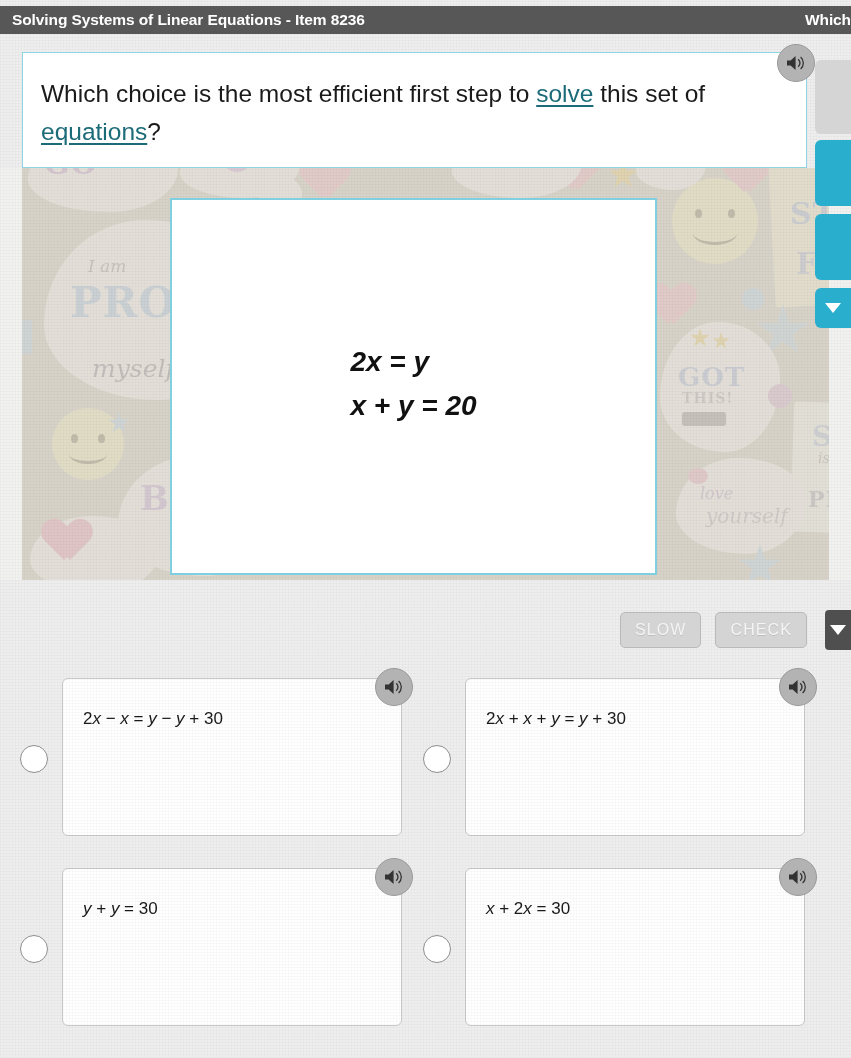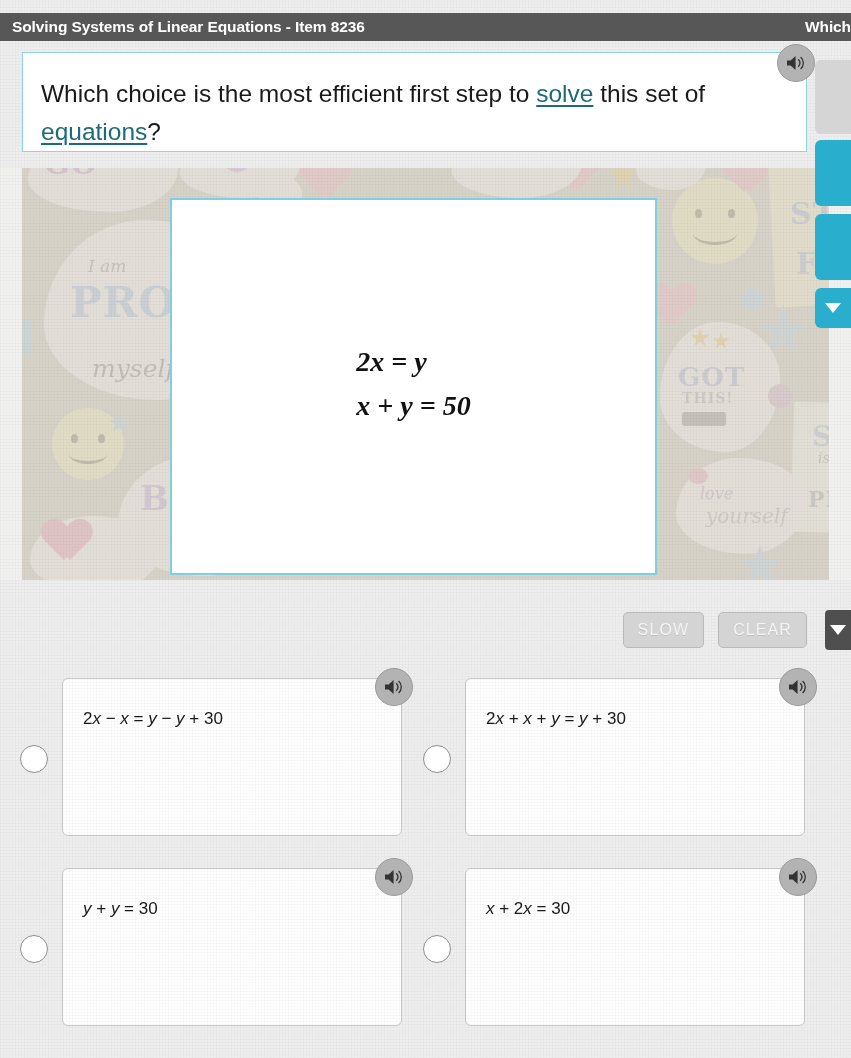--- a/index.html
+++ b/index.html
@@ -34,21 +34,20 @@
   #titlebar {
     position: absolute;
     left: 0; top: 6px;
     width: 851px; height: 28px;
     background: #575757;
     color: #ffffff;
     display: flex;
     align-items: center;
     justify-content: space-between;
     z-index: 12;
-    margin-top: 7px;
   }
   #titlebar .t-left {
     font-size: 15.5px;
     font-weight: bold;
     padding-left: 12px;
     white-space: nowrap;
     letter-spacing: -0.1px;
   }
   #titlebar .t-right {
     font-size: 15.5px;
@@ -118,21 +117,21 @@
     letter-spacing: 1px;
     white-space: nowrap;
     opacity: .85;
   }
   .hw.script { font-style: italic; font-weight: normal; letter-spacing: 0px; }
 
   
   #stem {
     position: absolute;
     left: 22px; top: 52px;
-    width: 785px; height: 100px;
+    width: 785px; height: 116px;
     background: #ffffff;
     border: 1px solid #8fd4e2;
     z-index: 10;
     padding: 22px 30px 0 18px;
   }
   #stem .qtext {
     font-size: 24.5px;
     line-height: 38px;
     color: #1a1a1a;
     font-family: "Liberation Sans", sans-serif;
@@ -170,21 +169,21 @@
   #eqbox .eqs {
     font-family: "Liberation Sans", sans-serif;
     font-weight: bold;
     font-style: italic;
     font-size: 28px;
     line-height: 44px;
     color: #111111;
     text-align: left;
     margin-top: -6px;
   }
-  #eqbox .eqs .eq { white-space: nowrap; font-family: Liberation Serif, serif; }
+  #eqbox .eqs .eq { white-space: nowrap; }
   #eqbox .eqs .eq.e1 { padding-left: 0px; }
 
   
   #actions {
     position: absolute;
     right: 44px; top: 612px;
     display: flex;
     gap: 14px;
     z-index: 11;
   }
@@ -356,27 +355,27 @@
     <svg width="22" height="18" viewBox="0 0 22 18">
       <path d="M2 6.5h3.6L10.6 2v14L5.6 11.5H2z" fill="#333"></path>
       <path d="M13.2 5.2a5 5 0 0 1 0 7.6" stroke="#333" stroke-width="1.4" fill="none"></path>
       <path d="M15.6 3a8 8 0 0 1 0 12" stroke="#333" stroke-width="1.3" fill="none"></path>
     </svg>
   </div>
 
   <div id="eqbox">
     <div class="eqs">
       <div class="eq e1">2x = y</div>
-      <div class="eq">x + y = 50</div>
+      <div class="eq">x + y = 20</div>
     </div>
   </div>
 
   <div id="actions">
     <div class="abtn">SLOW</div>
-    <div class="abtn">CLEAR</div>
+    <div class="abtn">CHECK</div>
   </div>
 
   <div id="arrowtab">
     <span class="tri-down"></span>
   </div>
 
   <div id="rail">
     <div class="rail-box gray" style="top:20px;  height:74px;"></div>
     <div class="rail-box cyan" style="top:100px; height:66px;"></div>
     <div class="rail-box cyan" style="top:174px; height:66px;"></div>

